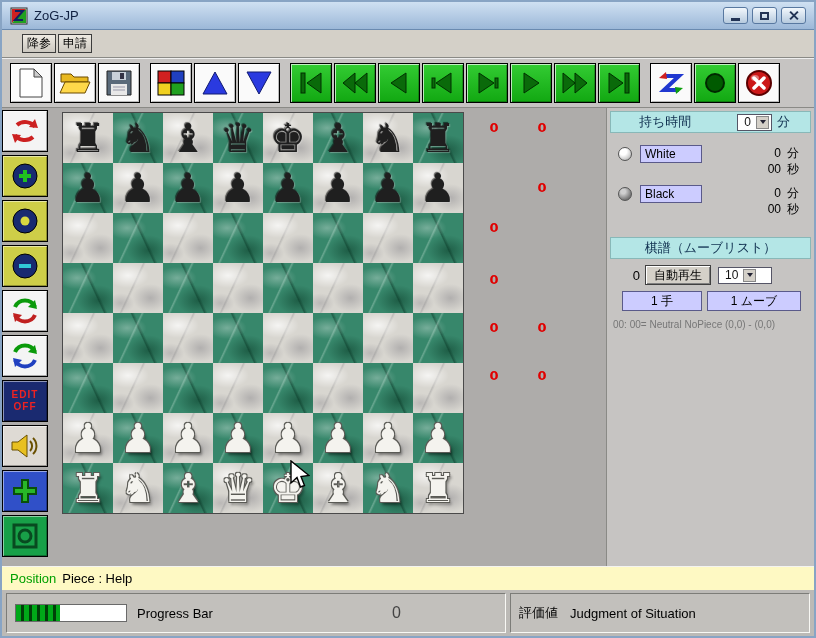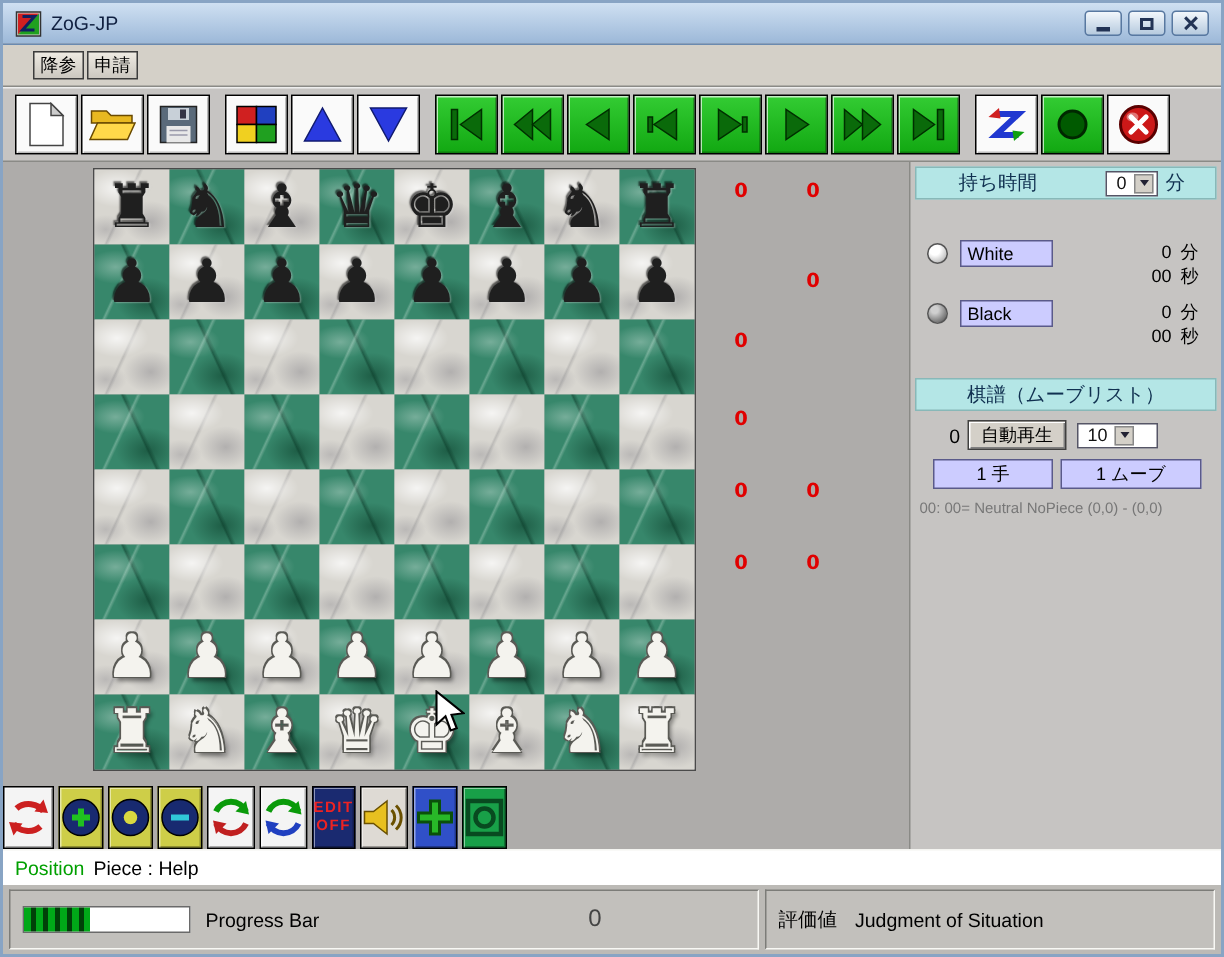--- a/index.html
+++ b/index.html
@@ -39,21 +39,21 @@
   .tb-group { display:flex; margin-right:8px; }
   .tb-btn { width:42px; height:40px; border:1px solid #000; background:#fafafa; margin-right:2px;
             display:flex; align-items:center; justify-content:center;
             box-shadow:inset 1px 1px 0 rgba(255,255,255,.7), inset -1px -1px 0 rgba(0,0,0,.25); }
   .tb-btn.green { background:linear-gradient(#33cc33,#12a812); }
   .icon { display:flex; align-items:center; justify-content:center; }
 
   
   .main { display:flex; height:458px; background:#aeacaa; }
 
-  .left-toolbar { width:58px; padding-top:2px; display:flex; flex-direction:row; align-items:flex-end; gap:3px; }
+  .left-toolbar { width:58px; padding-top:2px; display:flex; flex-direction:column; align-items:flex-start; gap:3px; }
   .lt-btn { width:46px; height:42px; border:1px solid #000; display:flex; flex-direction:column;
             align-items:center; justify-content:center;
             box-shadow:inset 1px 1px 0 rgba(255,255,255,.5), inset -1px -1px 0 rgba(0,0,0,.3); }
   .edit-line { font-size:10px; font-weight:bold; color:#ee2222; line-height:12px; letter-spacing:1px; }
 
   .board-area { position:relative; width:546px; }
   .board { position:absolute; left:2px; top:4px; width:402px; height:402px; border:1px solid #4a4a4a;
            display:grid; grid-template-columns:repeat(8,50px); grid-template-rows:repeat(8,50px); }
   .sq { width:50px; height:50px; display:flex; align-items:center; justify-content:center; overflow:hidden; }
   .sq.light { background-color:#d8d6d0;
@@ -81,21 +81,21 @@
   .panel-header { height:22px; background:#b4e6e6; border:1px solid #88b8b8; display:flex; align-items:center;
                   color:#103050; font-size:13px; }
   .time-header { padding:0 20px 0 28px; }
   .moves-header { justify-content:center; margin-top:8px; }
   .dropdown { display:inline-flex; align-items:center; background:#fff; border:1px solid #556;
               height:17px; padding:0 2px 0 6px; font-size:12px; color:#111; margin-left:auto; }
   .dd-btn { width:13px; height:13px; margin-left:5px; background:#d4d0c8; border:1px solid #888;
             display:flex; align-items:center; justify-content:center; }
   .dd-tri { width:0; height:0; border-left:3px solid transparent; border-right:3px solid transparent; border-top:4px solid #223; }
   .hdr-unit { margin-left:5px; }
-  .players { padding:27px 6px 4px 8px; }
+  .players { padding:12px 6px 4px 8px; }
   .player-row { display:flex; align-items:flex-start; margin-bottom:8px; }
   .ball { width:14px; height:14px; border-radius:50%; border:1px solid #555; margin-top:2px; }
   .ball-white { background:radial-gradient(circle at 35% 30%, #ffffff 0 30%, #c9c9c9 70%, #8a8a8a); }
   .ball-black { background:radial-gradient(circle at 35% 30%, #cfcfcf 0 20%, #8a8a8a 60%, #4a4a4a); }
   .pname { width:62px; height:18px; background:#ccccff; border:1px solid #5a5a8a; margin-left:8px;
            padding-left:4px; display:flex; align-items:center; }
   .ptime { margin-left:auto; text-align:right; padding-right:2px; }
   .tline { line-height:16px; }
   .tv { display:inline-block; width:28px; text-align:right; }
   .tu { display:inline-block; width:16px; margin-left:6px; text-align:left; }
@@ -104,21 +104,21 @@
   .btn-classic { height:20px; padding:0 8px; background:#d4d0c8; border:1px solid #404040; font-size:12px;
                  box-shadow:inset 1px 1px 0 #fff, inset -1px -1px 0 #808080; display:flex; align-items:center; }
   .dd2 { margin-left:2px; width:54px; }
   .moves-buttons { display:flex; gap:5px; padding:6px 0 0 12px; }
   .btn-lav { background:#ccccff; border:1px solid #5a5a8a; height:20px; font-size:12px;
              display:flex; align-items:center; justify-content:center; }
   .btn-te { width:80px; } .btn-move { width:94px; }
   .note { margin-top:8px; padding-left:3px; font-size:10px; color:#777; white-space:nowrap; overflow:hidden; }
 
   
-  .status1 { height:24px; background:#ffffff; border-top:1px solid #f4f4f0; display:flex; align-items:center;
+  .status1 { height:24px; background:#fef9c3; border-top:1px solid #f4f4f0; display:flex; align-items:center;
              padding-left:8px; font-size:13px; gap:6px; }
   .pos-label { color:#00a000; }
   .status2 { height:46px; background:#bcbab6; display:flex; gap:4px; padding:3px 4px; }
   .sunken { border-top:1px solid #7c7c78; border-left:1px solid #7c7c78;
             border-bottom:1px solid #f8f8f4; border-right:1px solid #f8f8f4; }
   .sb-left { flex:0 0 500px; display:flex; align-items:center; padding:0 8px; background:#c2c0bc; }
   .sb-right { flex:1; display:flex; align-items:center; padding:0 8px; gap:12px; background:#c2c0bc; font-size:13px; }
   .progress-outer { width:112px; height:18px; background:#fff; border:1px solid #6a6a6a; margin-right:10px; position:relative; }
   .progress-fill { position:absolute; left:0; top:0; bottom:0; width:44px;
                    background:repeating-linear-gradient(90deg,#00a818 0 5px,#004008 5px 8px); }

